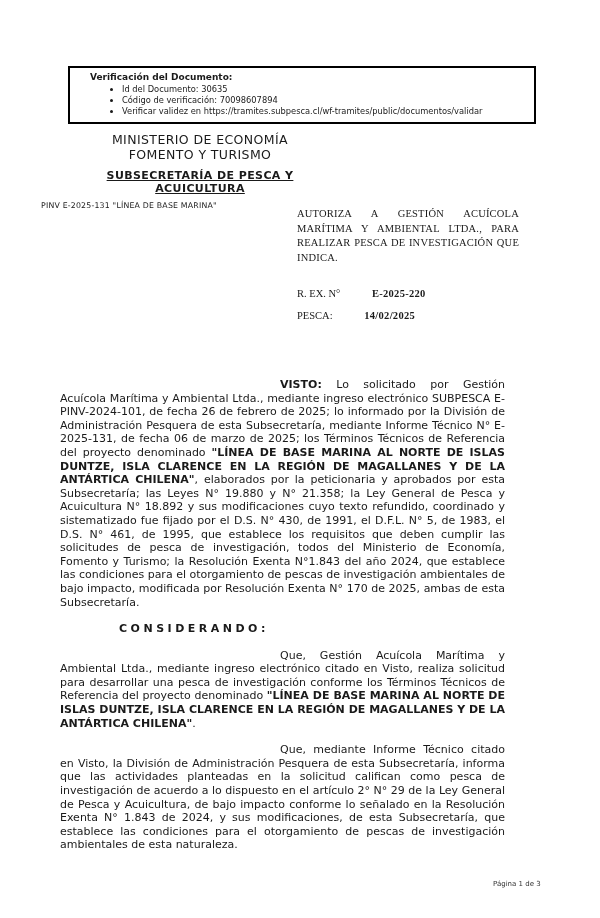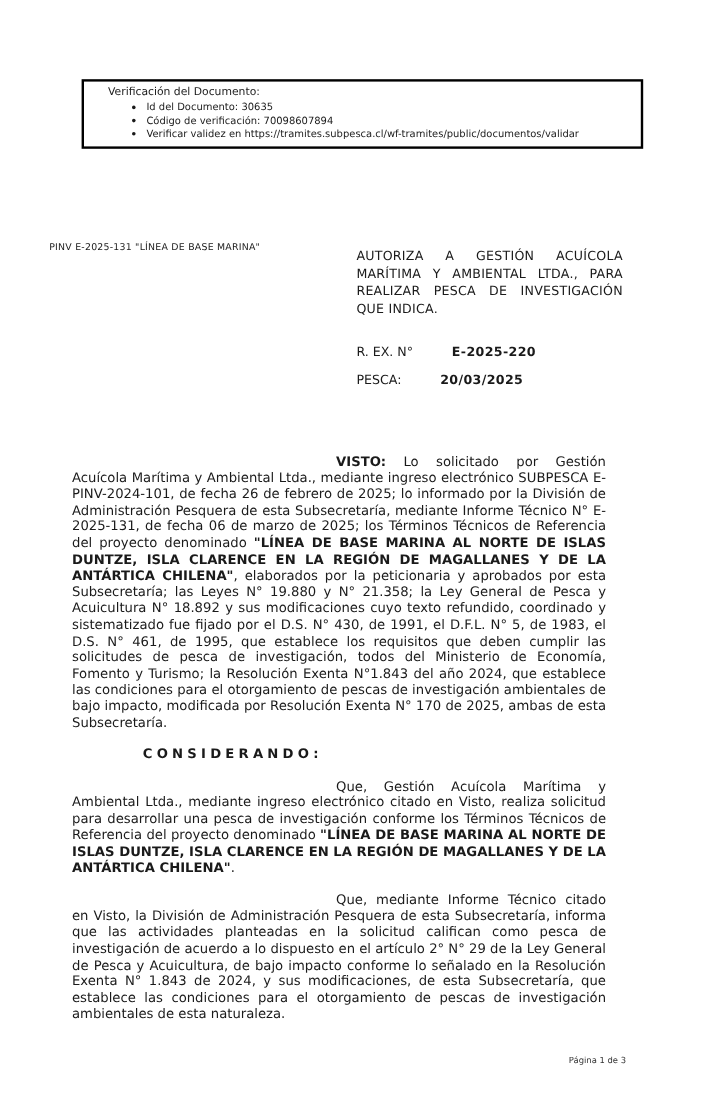--- a/index.html
+++ b/index.html
@@ -8,74 +8,84 @@
     font-family:"DejaVu Sans", sans-serif; color:#1a1a1a;
     -webkit-font-smoothing:antialiased;
   }
   .page { position:absolute; inset:0; background:#fff; overflow:hidden; }
 
   
   .verify-box {
     position:absolute; left:68px; top:66px; width:468px; box-sizing:border-box;
     border:2px solid #000; padding:4px 6px 5px 20px;
   }
-  .verify-title { font-weight:normal; font-size:9px; line-height:11px; }
+  .verify-title { font-weight:bold; font-size:9px; line-height:11px; }
   .verify-list { margin:1px 0 0 0; padding:0 0 0 32px; list-style-type:disc; }
   .verify-list li { font-size:8.3px; line-height:11px; }
 
   
   .org-header { position:absolute; left:40px; top:132px; width:320px; text-align:center; }
   .ministry { font-size:12.5px; line-height:15px; letter-spacing:0.4px; }
   .subsecretaria { margin-top:7px; font-size:11px; font-weight:bold; line-height:13px; letter-spacing:0.4px; }
   .subsecretaria .u { text-decoration:underline; }
   .pinv { position:absolute; left:41px; top:201px; font-size:7.8px; letter-spacing:0.2px; }
 
   
-  .title-block { position:absolute; left:297px; top:207px; width:222px; font-size:10.5px; }
+  .title-block { position:absolute; left:297px; top:207px; width:222px; font-size:10.5px;font-family:Liberation Serif, serif; }
   .subject { margin:0; text-align:justify; line-height:14.5px; letter-spacing:0.2px; }
   .city { margin:26px 0 0 0; }
   .rex { margin:23px 0 0 0; }
   .fecha { margin:11px 0 0 0; }
   .rex b, .fecha b { letter-spacing:0.3px;padding-left:29px; }
 
   
   .doc-body {
     position:absolute; left:60px; top:378px; width:445px;
     font-size:11px; line-height:13.6px; text-align:justify;
   }
   .para { margin:0 0 13px 0; text-indent:220px; }
   .para b { }
   .heading {
     margin:0 0 13px 0; font-weight:bold; text-align:left;
     letter-spacing:3.5px; transform:translateX(59px); text-indent:0;
   }
 
   
-  .footer { position:absolute; left:474px; top:880px; font-size:7px; color:#333; }
+  .footer { position:absolute; left:493px; top:880px; font-size:7px; color:#333; }
 </style>
 </head>
 <body>
 
 <div class="page">
 
   <div class="verify-box">
     <div class="verify-title">Verificación del Documento:</div>
     <ul class="verify-list">
       <li>Id del Documento: 30635</li>
       <li>Código de verificación: 70098607894</li>
       <li>Verificar validez en https://tramites.subpesca.cl/wf-tramites/public/documentos/validar</li>
     </ul>
   </div>
 
+  <div class="org-header">
+    <div class="ministry">
+      <div>MINISTERIO DE ECONOMÍA</div>
+      <div>FOMENTO Y TURISMO</div>
+    </div>
+    <div class="subsecretaria">
+      <div><span class="u">SUBSECRETARÍA DE PESCA Y</span></div>
+      <div><span class="u">ACUICULTURA</span></div>
+    </div>
+  </div>
   <div class="pinv">PINV E-2025-131 "LÍNEA DE BASE MARINA"</div>
 
   <div class="title-block">
     <p class="subject">AUTORIZA A GESTIÓN ACUÍCOLA MARÍTIMA Y AMBIENTAL LTDA., PARA REALIZAR PESCA DE INVESTIGACIÓN QUE INDICA.</p>
     <p class="rex"><span>R. EX. N° </span><b>E-2025-220</b></p>
-    <p class="fecha"><span>PESCA: </span><b>20/03/2025</b></p>
+    <p class="fecha"><span>PESCA: </span><b>14/02/2025</b></p>
   </div>
 
   <div class="doc-body">
     <p class="para"><b>VISTO:</b><span> Lo solicitado por Gestión Acuícola Marítima y Ambiental Ltda., mediante ingreso electrónico SUBPESCA E-PINV-2024-101, de fecha 26 de febrero de 2025; lo informado por la División de Administración Pesquera de esta Subsecretaría, mediante Informe Técnico N° E-2025-131, de fecha 06 de marzo de 2025; los Términos Técnicos de Referencia del proyecto denominado </span><b>"LÍNEA DE BASE MARINA AL NORTE DE ISLAS DUNTZE, ISLA CLARENCE EN LA REGIÓN DE MAGALLANES Y DE LA ANTÁRTICA CHILENA"</b><span>, elaborados por la peticionaria y aprobados por esta Subsecretaría; las Leyes N° 19.880 y N° 21.358; la Ley General de Pesca y Acuicultura N° 18.892 y sus modificaciones cuyo texto refundido, coordinado y sistematizado fue fijado por el D.S. N° 430, de 1991, el D.F.L. N° 5, de 1983, el D.S. N° 461, de 1995, que establece los requisitos que deben cumplir las solicitudes de pesca de investigación, todos del Ministerio de Economía, Fomento y Turismo; la Resolución Exenta N°1.843 del año 2024, que establece las condiciones para el otorgamiento de pescas de investigación ambientales de bajo impacto, modificada por Resolución Exenta N° 170 de 2025, ambas de esta Subsecretaría.</span></p>
 
     <p class="para heading">CONSIDERANDO:</p>
 
     <p class="para"><span>Que, Gestión Acuícola Marítima y Ambiental Ltda., mediante ingreso electrónico citado en Visto, realiza solicitud para desarrollar una pesca de investigación conforme los Términos Técnicos de Referencia del proyecto denominado </span><b>"LÍNEA DE BASE MARINA AL NORTE DE ISLAS DUNTZE, ISLA CLARENCE EN LA REGIÓN DE MAGALLANES Y DE LA ANTÁRTICA CHILENA"</b><span>.</span></p>
 
     <p class="para">Que, mediante Informe Técnico citado en Visto, la División de Administración Pesquera de esta Subsecretaría, informa que las actividades planteadas en la solicitud califican como pesca de investigación de acuerdo a lo dispuesto en el artículo 2° N° 29 de la Ley General de Pesca y Acuicultura, de bajo impacto conforme lo señalado en la Resolución Exenta N° 1.843 de 2024, y sus modificaciones, de esta Subsecretaría, que establece las condiciones para el otorgamiento de pescas de investigación ambientales de esta naturaleza.</p>

